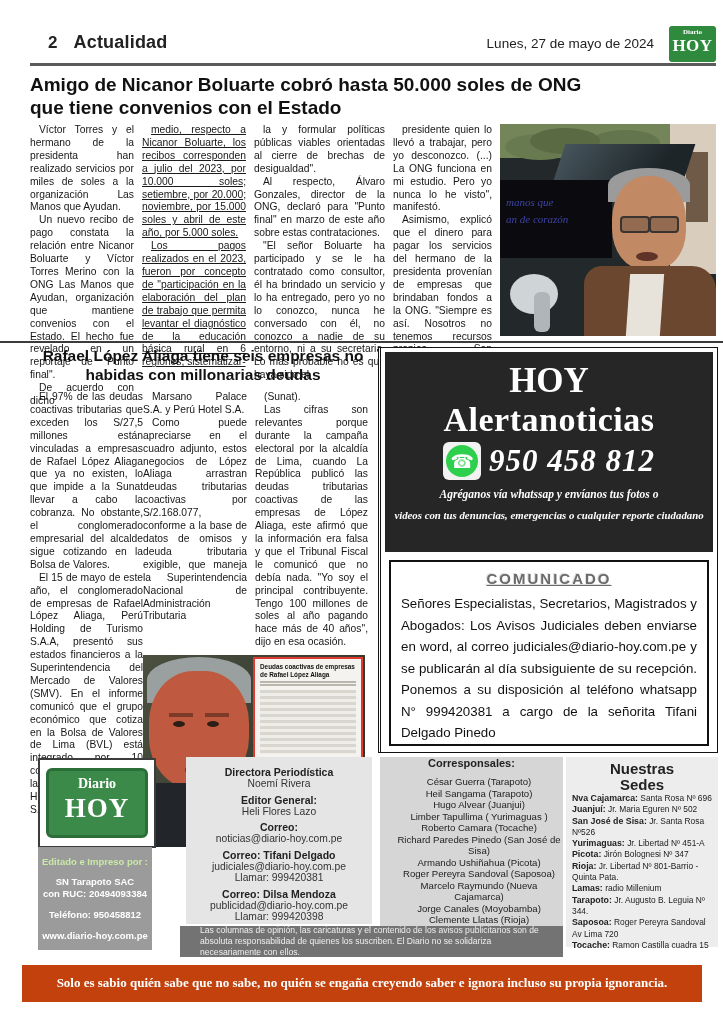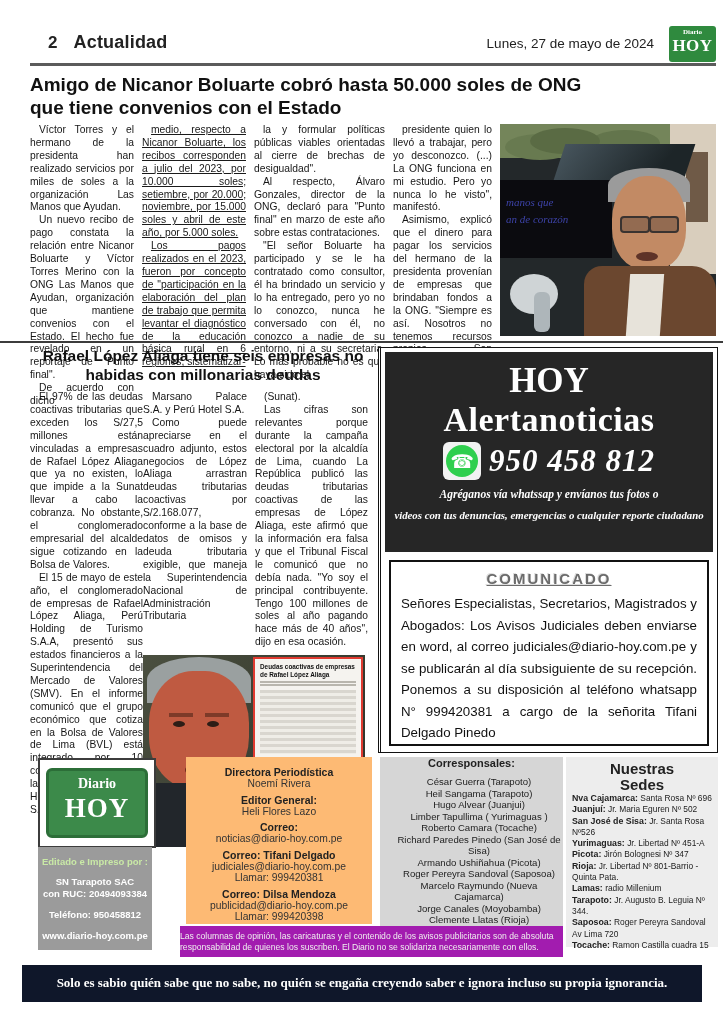--- a/index.html
+++ b/index.html
@@ -133,41 +133,41 @@
   .logo-green{width:96px;height:64px;background:#3c8a4a;border:3px solid #2c6e38;border-radius:6px;
      text-align:center;color:#fff;font-family:"Liberation Serif",serif;}
   .logo-green .t{font-size:14px;font-weight:bold;line-height:20px;padding-top:3px;}
   .logo-green .m{font-size:27px;font-weight:bold;line-height:28px;letter-spacing:1px;}
   .publisher{position:absolute;left:38px;top:847px;width:114px;height:103px;background:#9b9b9b;
      text-align:center;font-weight:bold;}
   .pub-label{color:#c9e9a6;font-size:9.5px;margin-top:9px;}
   .pub-line{color:#fff;font-size:9.5px;line-height:12px;}
   .pub-group{margin-top:9px;}
 
-  .staff-box{position:absolute;left:186px;top:757px;width:186px;height:167px;background:#fdba74;
+  .staff-box{position:absolute;left:186px;top:757px;width:186px;height:167px;background:#e5e5e5;
      text-align:center;padding-top:5px;box-sizing:border-box;}
   .staff-role{font-size:10.5px;font-weight:bold;color:#222;line-height:12px;margin-top:4px;}
   .staff-name{font-size:10.3px;color:#333;line-height:11.5px;}
 
-  .disclaimer{position:absolute;left:180px;top:926px;width:383px;height:31px;background:#a21caf;
+  .disclaimer{position:absolute;left:180px;top:926px;width:383px;height:31px;background:#737373;
      color:#efefef;font-size:8.6px;line-height:11px;display:flex;align-items:center;
-     padding:0 0;box-sizing:border-box;text-align:left;}
+     padding:0 20px;box-sizing:border-box;text-align:left;}
 
   .corr-box{position:absolute;left:380px;top:757px;width:183px;height:194px;background:#d6d6d6;
      text-align:center;box-sizing:border-box;}
   .corr-title{font-size:11px;font-weight:bold;color:#222;margin-bottom:7px;}
   .corr-item{font-size:9.6px;color:#222;line-height:11.5px;margin-left:15px;}
 
   .sedes-box{position:absolute;left:566px;top:757px;width:152px;height:190px;background:#ededed;
      padding:4px 6px;box-sizing:border-box;}
   .sedes-title{text-align:center;font-size:15px;font-weight:bold;line-height:16px;color:#222;}
   .sede-item{font-size:8.4px;line-height:11.3px;color:#222;}
   .sede-item b{font-size:8.8px;}
 
-  .banner{position:absolute;left:22px;top:965px;width:680px;height:37px;background:#0f172a;
+  .banner{position:absolute;left:22px;top:965px;width:680px;height:37px;background:#c2410c;
      color:#fff;font-family:"Liberation Serif",serif;font-weight:bold;font-size:13px;
      line-height:16.5px;text-align:center;display:flex;align-items:center;justify-content:center;
      padding:0 24px;box-sizing:border-box;}
 </style>
 </head>
 <body>
 
 <div class="page">
 
   <div class="hdr">

